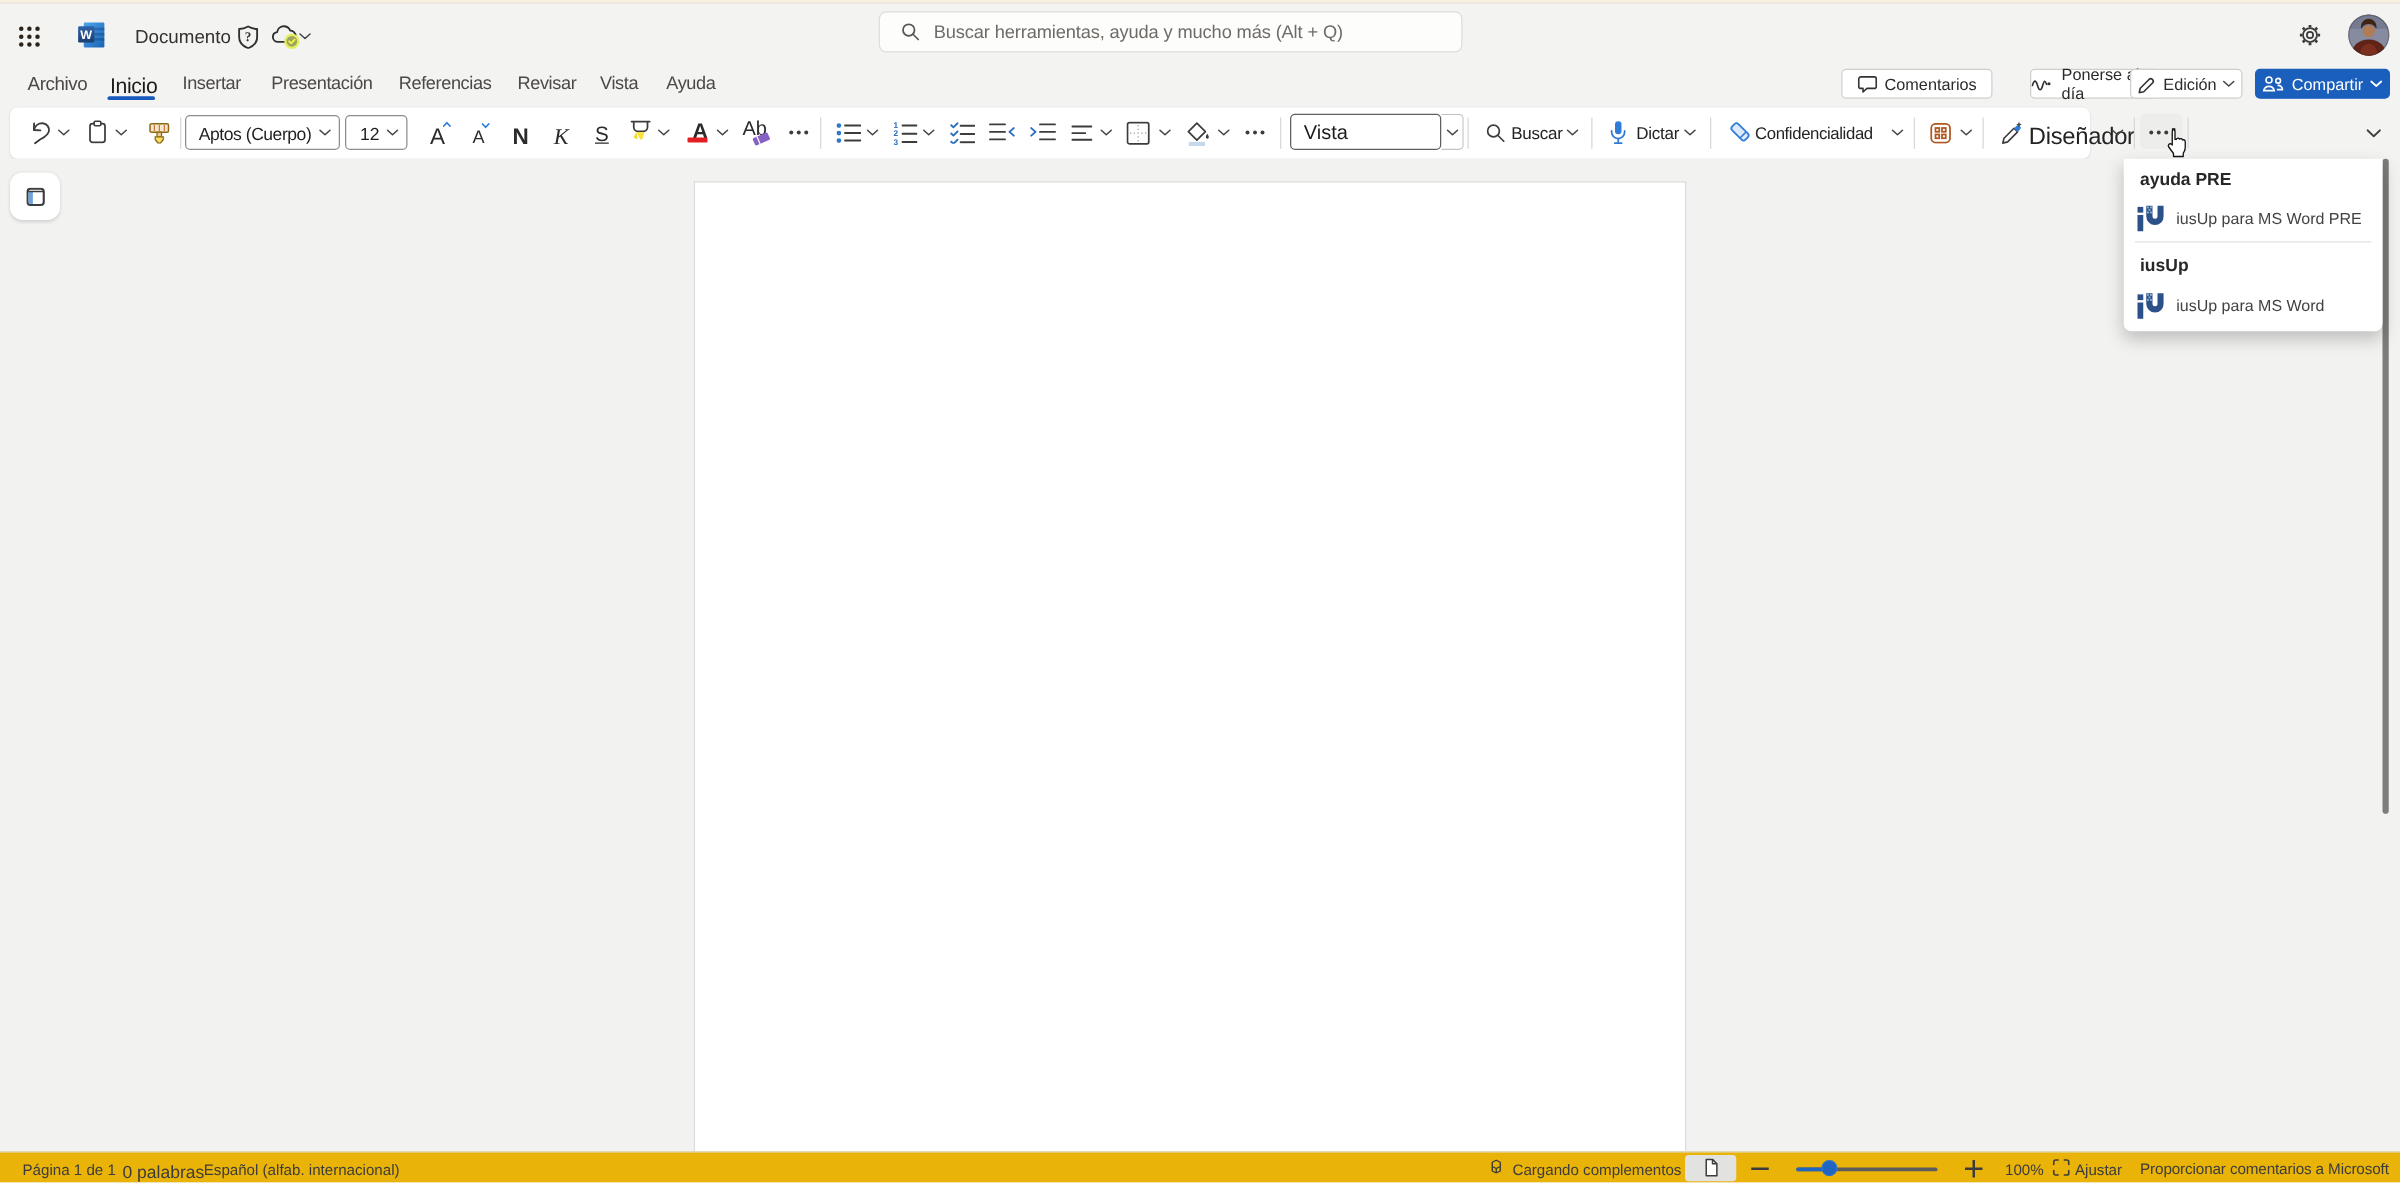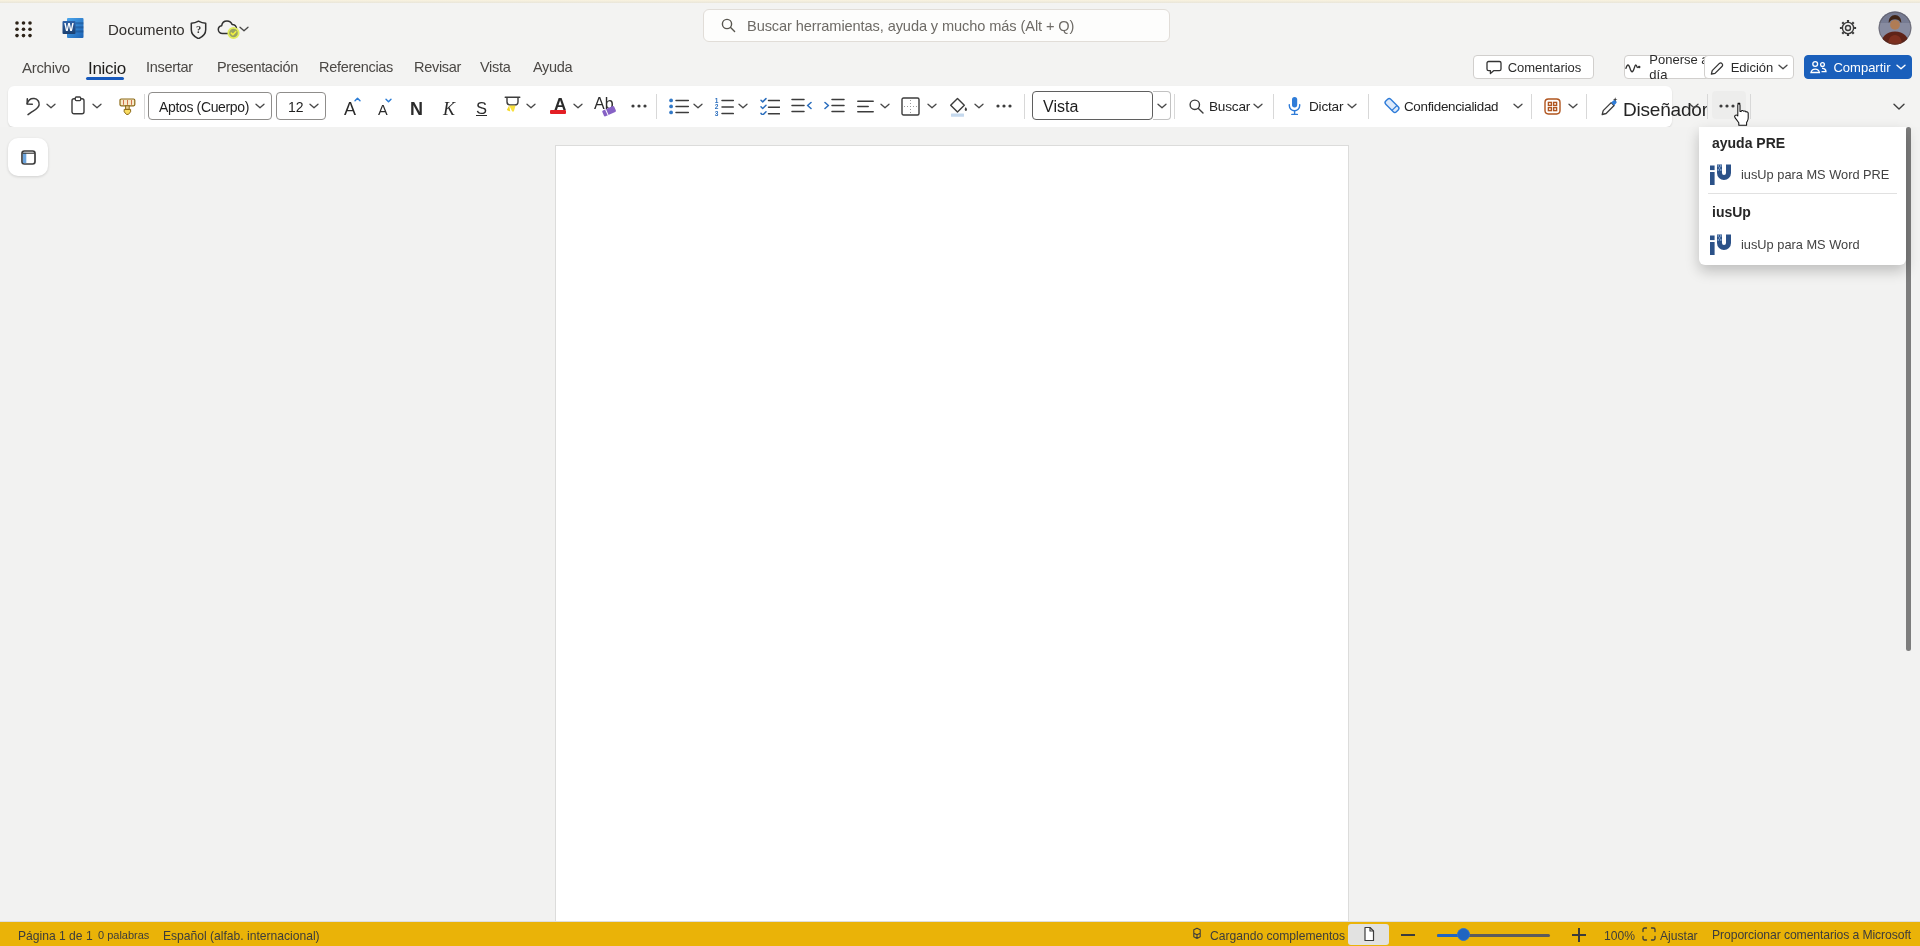--- a/index.html
+++ b/index.html
@@ -453,21 +453,21 @@
       <rect x="9.8" y="4.2" width="1.5" height="1.5"></rect>
         <rect x="8.6" y="6.2" width="1.5" height="1.5"></rect>
       <rect x="11" y="6.2" width="1.5" height="1.5"></rect>
     </g>
   </svg>
   <span class="t" style="left:42px;top:112px;font-size:12.8px;color:#424242">iusUp para MS Word</span>
 </div>
 
 <div id="status" style="position:absolute;left:0;top:921px;width:1920px;height:25px;background:#eab308;border-top:1px solid #dedede">
   <span class="t" style="left:18px;top:7.5px;font-size:12.1px;color:#3c3c3c">Página 1 de 1</span>
-  <span class="t" style="left:98px;top:7.5px;font-size:11px;color:#3c3c3c">0 palabras</span>
+  <span class="t" style="left:98px;top:7.5px;font-size:14px;color:#3c3c3c">0 palabras</span>
   <span class="t" style="left:163px;top:7.5px;font-size:12.1px;color:#3c3c3c">Español (alfab. internacional)</span>
   <svg class="ic" style="left:1190px;top:5px" width="14" height="14" viewBox="0 0 14 14">
     <path d="M7 1.2 l3.2 1.6 v3.4 L7 7.8 3.8 6.2 V2.8 z M3.8 6.4 v3.4 L7 11.4 m0-3.6 v3.6 m3.2-5 v3.4 L7 11.4" fill="none" stroke="#3c3c3c" stroke-width="1.1" stroke-linejoin="round"></path>
   </svg>
   <span class="t" style="left:1210px;top:7.5px;font-size:12.1px;color:#3c3c3c">Cargando complementos</span>
   <div style="position:absolute;left:1348px;top:2px;width:41px;height:21px;background:#e2e2e1;border-radius:3px"></div>
   <svg class="ic" style="left:1363px;top:4px" width="12" height="16" viewBox="0 0 12 16">
     <path d="M2 1.5 h5 l3.5 3.5 v9.5 h-8.5 z" fill="#fff" stroke="#3c3c3c" stroke-width="1.2" stroke-linejoin="round"></path>
     <path d="M7 1.5 v3.5 h3.5" fill="none" stroke="#3c3c3c" stroke-width="1.2" stroke-linejoin="round"></path>
   </svg>

